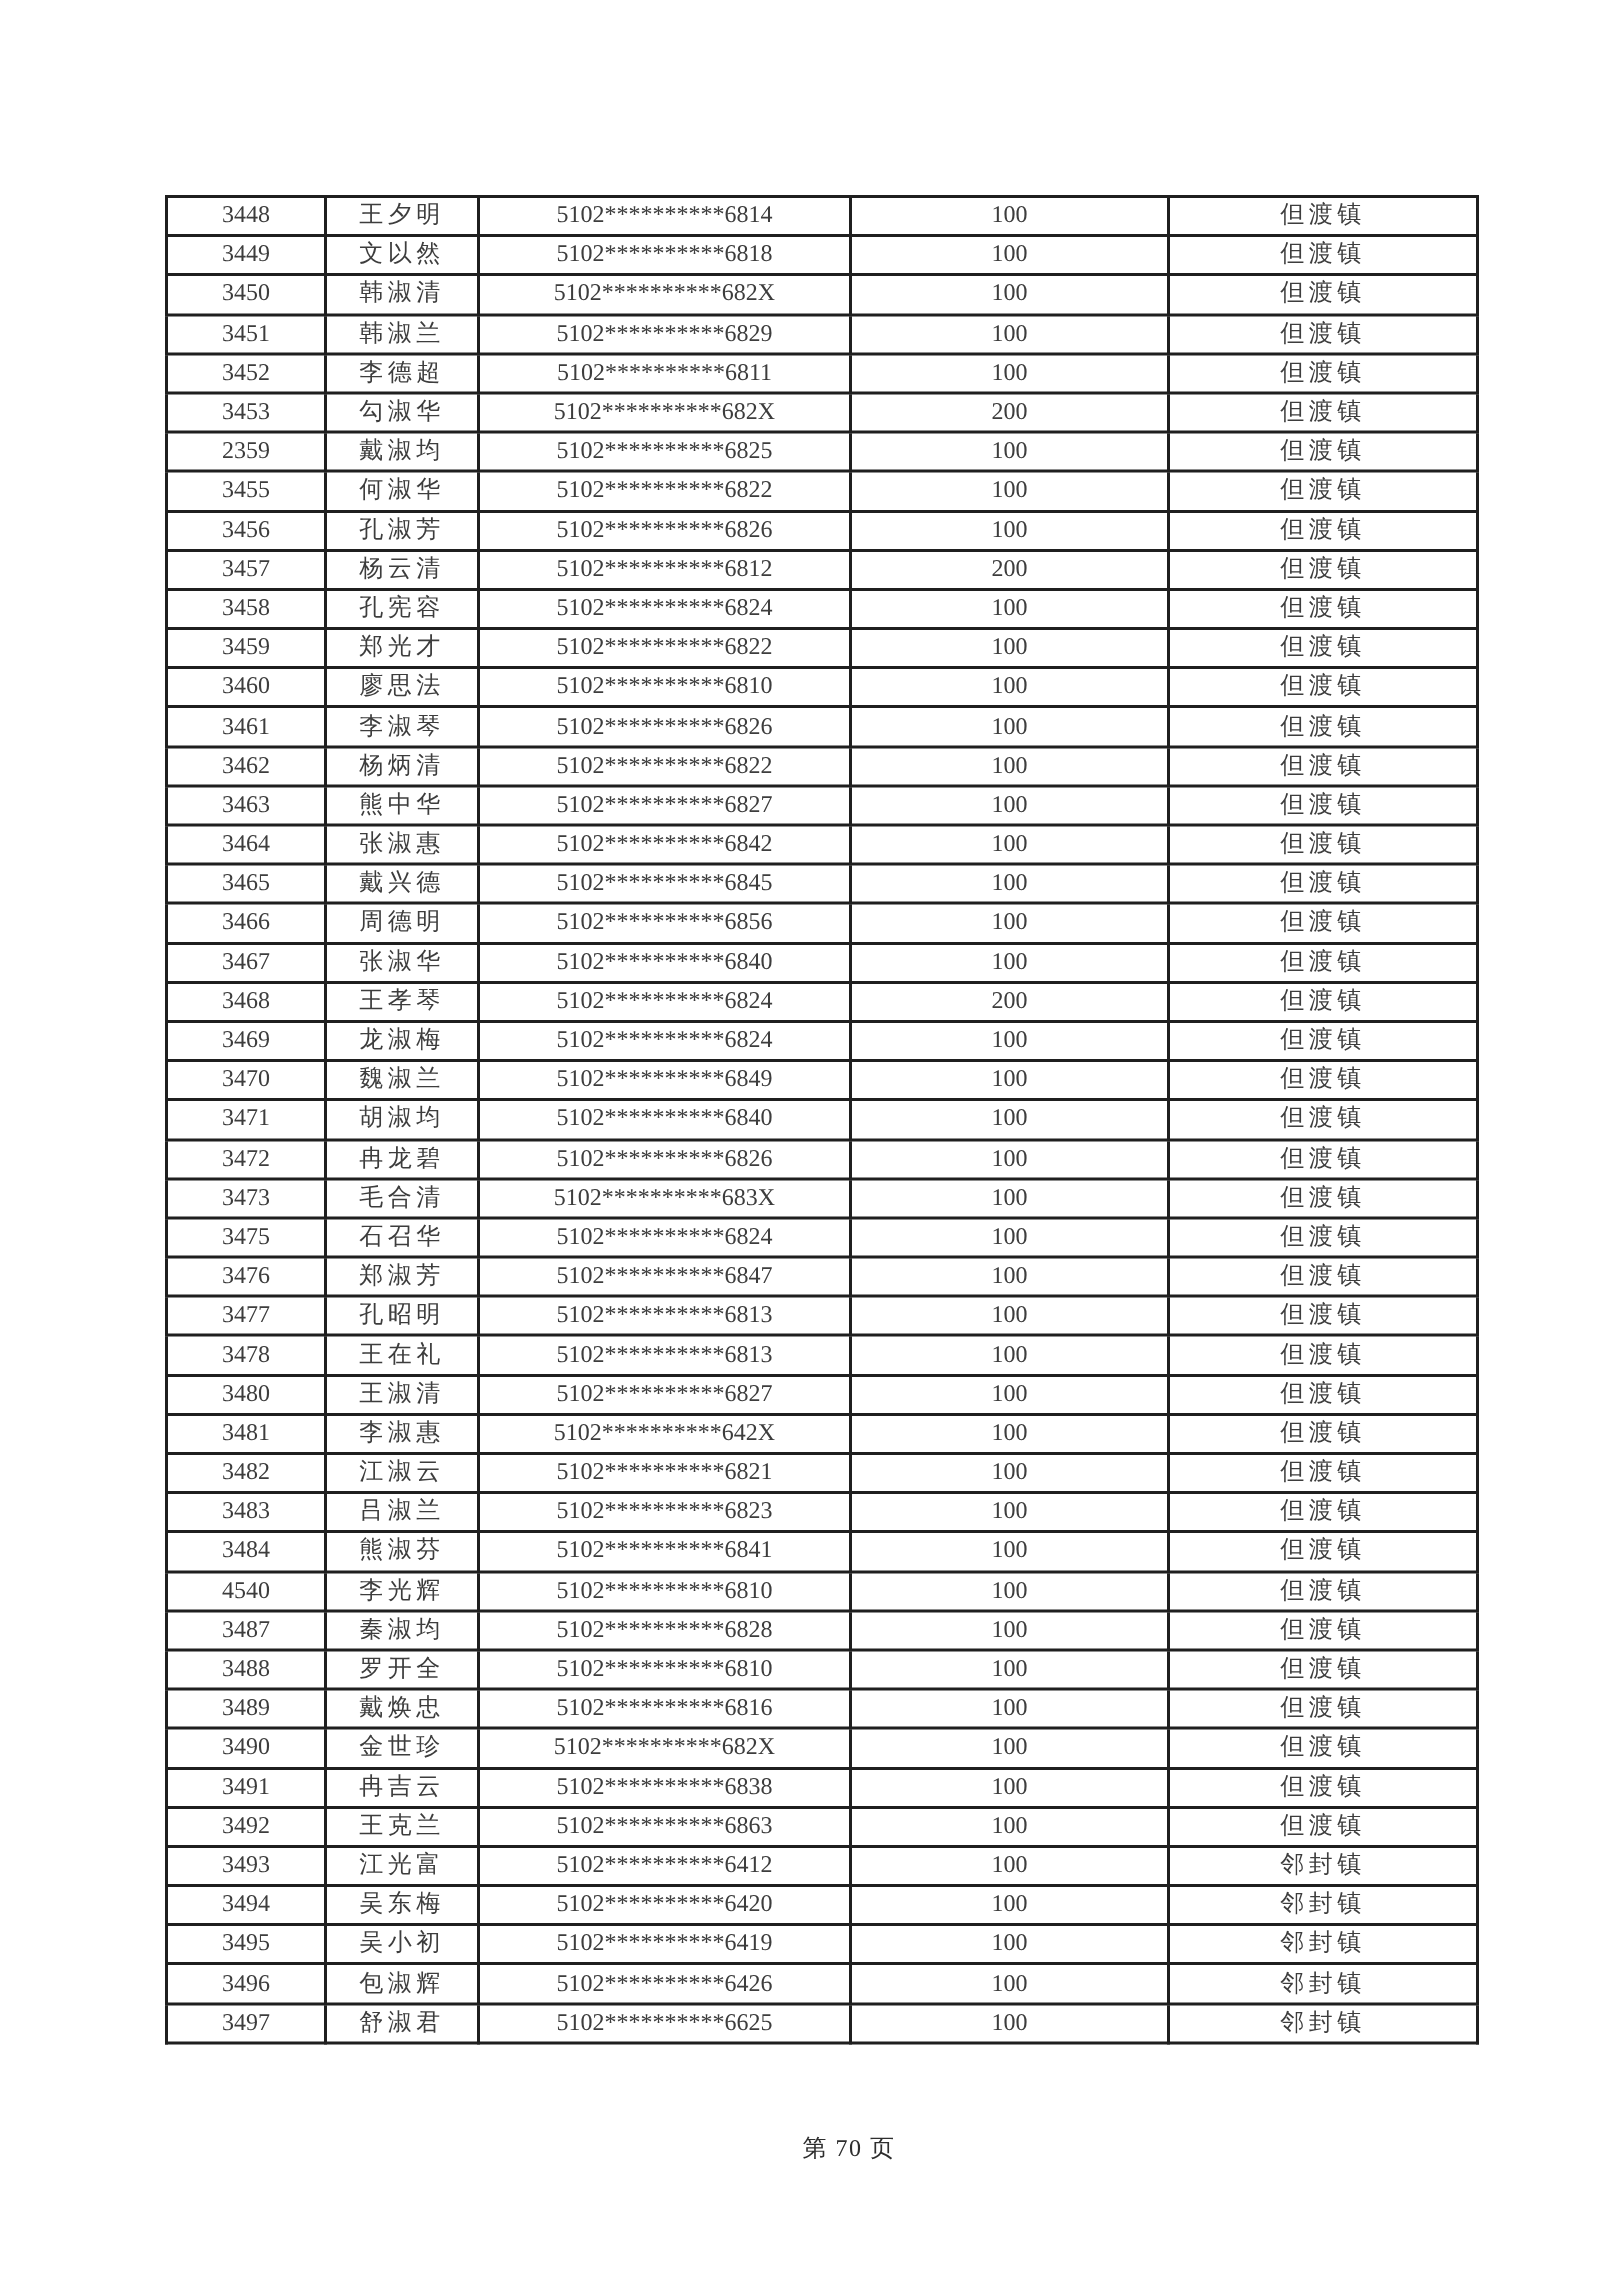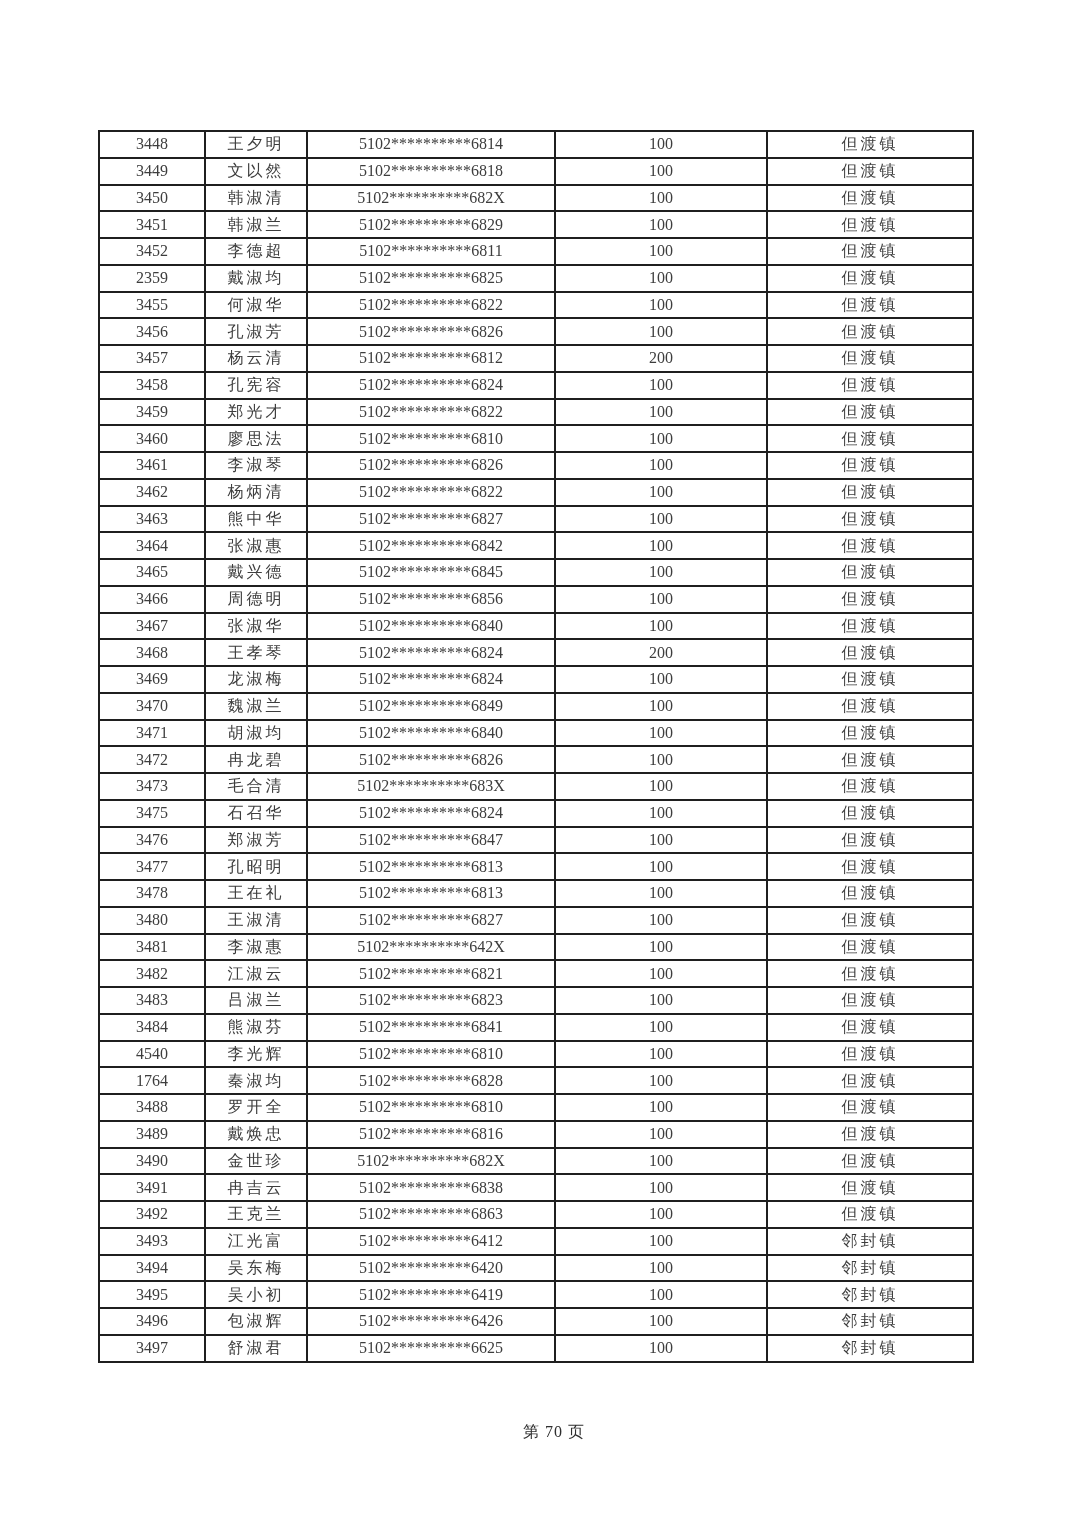--- a/index.html
+++ b/index.html
@@ -4,21 +4,21 @@
 <style>
   html, body { margin: 0; padding: 0; }
   body {
     width: 1074px; height: 1520px;
     background: #ffffff;
     font-family: "Liberation Serif", "DejaVu Serif", serif;
     color: #3d3d3d;
     position: relative;
   }
   .page {
-    position: absolute; left: 0; top: 0;
+    position: absolute; left: 12px; top: 0;
     width: 948px; height: 1520px;
     background: #ffffff;
   }
   .doc-table-wrap {
     position: absolute; left: 98px; top: 130px;
     width: 874px;
   }
   table.doc-table {
     border-collapse: collapse;
     table-layout: fixed;
@@ -87,20 +87,27 @@
             <td class="c4">但渡镇</td>
           </tr>
           <tr>
             <td class="c0">3452</td>
             <td class="c1">李德超</td>
             <td class="c2">5102**********6811</td>
             <td class="c3">100</td>
             <td class="c4">但渡镇</td>
           </tr>
           <tr>
+            <td class="c0">3453</td>
+            <td class="c1">勾淑华</td>
+            <td class="c2">5102**********682X</td>
+            <td class="c3">200</td>
+            <td class="c4">但渡镇</td>
+          </tr>
+          <tr>
             <td class="c0">2359</td>
             <td class="c1">戴淑均</td>
             <td class="c2">5102**********6825</td>
             <td class="c3">100</td>
             <td class="c4">但渡镇</td>
           </tr>
           <tr>
             <td class="c0">3455</td>
             <td class="c1">何淑华</td>
             <td class="c2">5102**********6822</td>
@@ -297,21 +304,21 @@
             <td class="c4">但渡镇</td>
           </tr>
           <tr>
             <td class="c0">4540</td>
             <td class="c1">李光辉</td>
             <td class="c2">5102**********6810</td>
             <td class="c3">100</td>
             <td class="c4">但渡镇</td>
           </tr>
           <tr>
-            <td class="c0">1764</td>
+            <td class="c0">3487</td>
             <td class="c1">秦淑均</td>
             <td class="c2">5102**********6828</td>
             <td class="c3">100</td>
             <td class="c4">但渡镇</td>
           </tr>
           <tr>
             <td class="c0">3488</td>
             <td class="c1">罗开全</td>
             <td class="c2">5102**********6810</td>
             <td class="c3">100</td>

